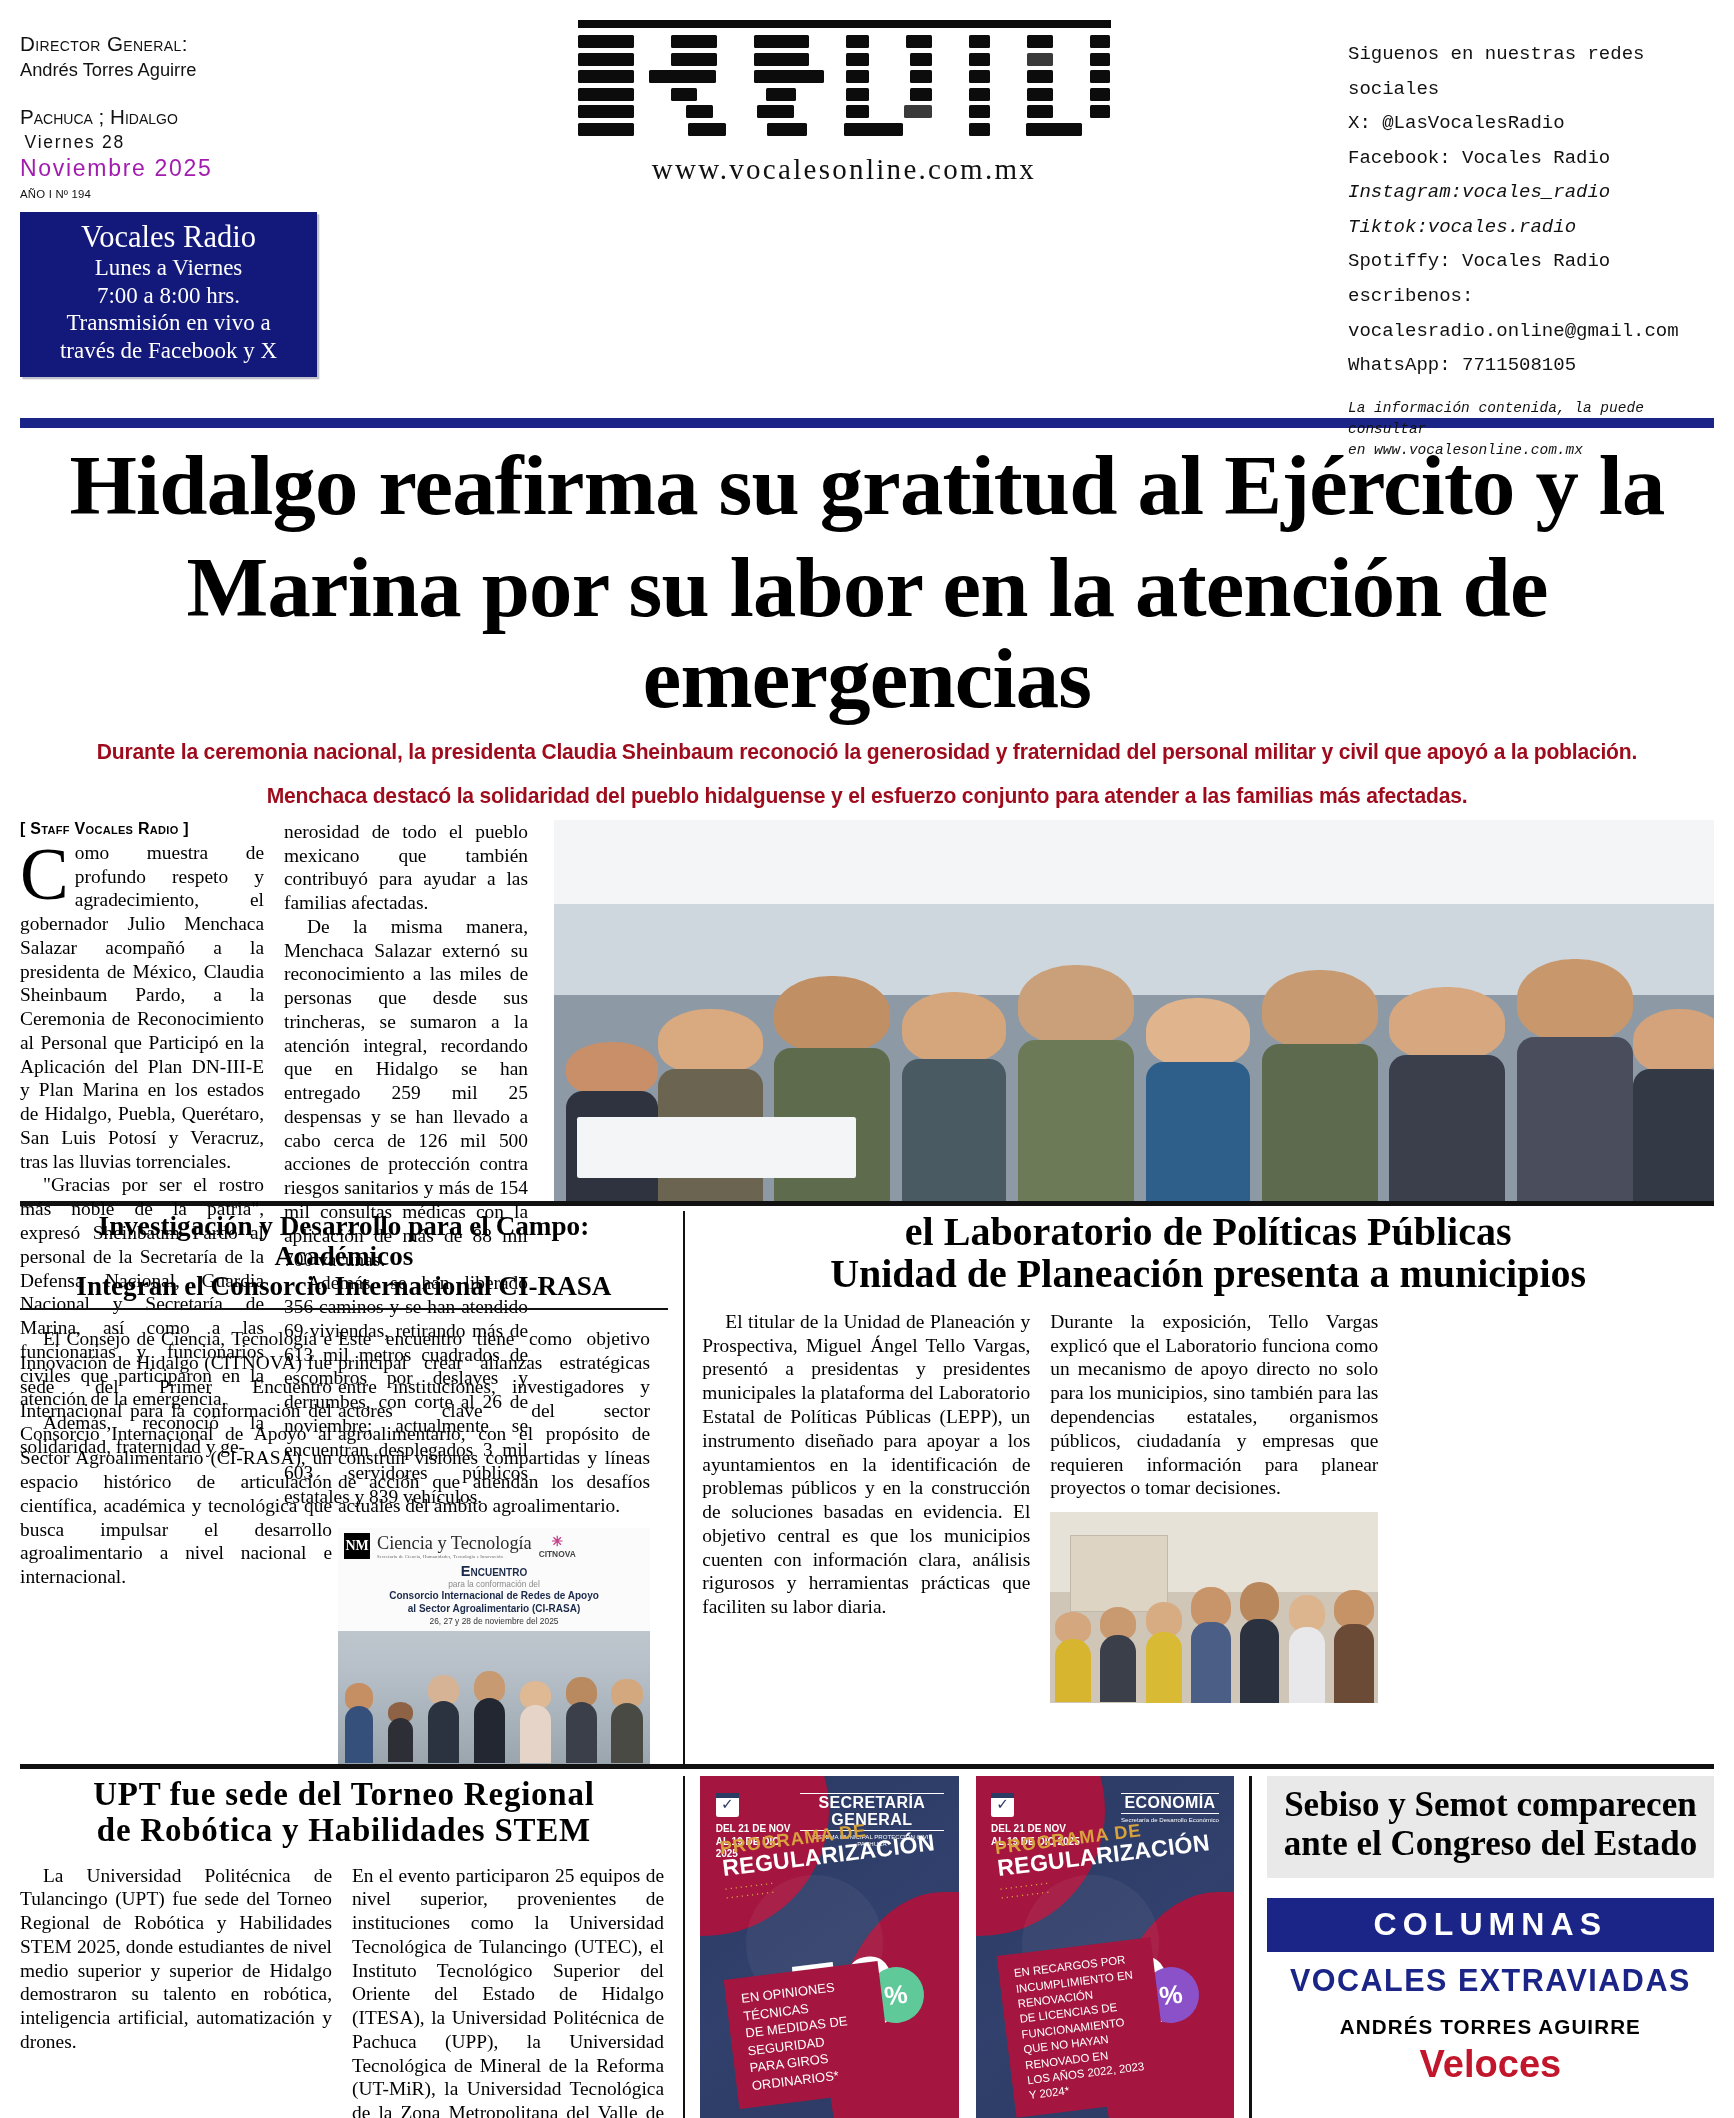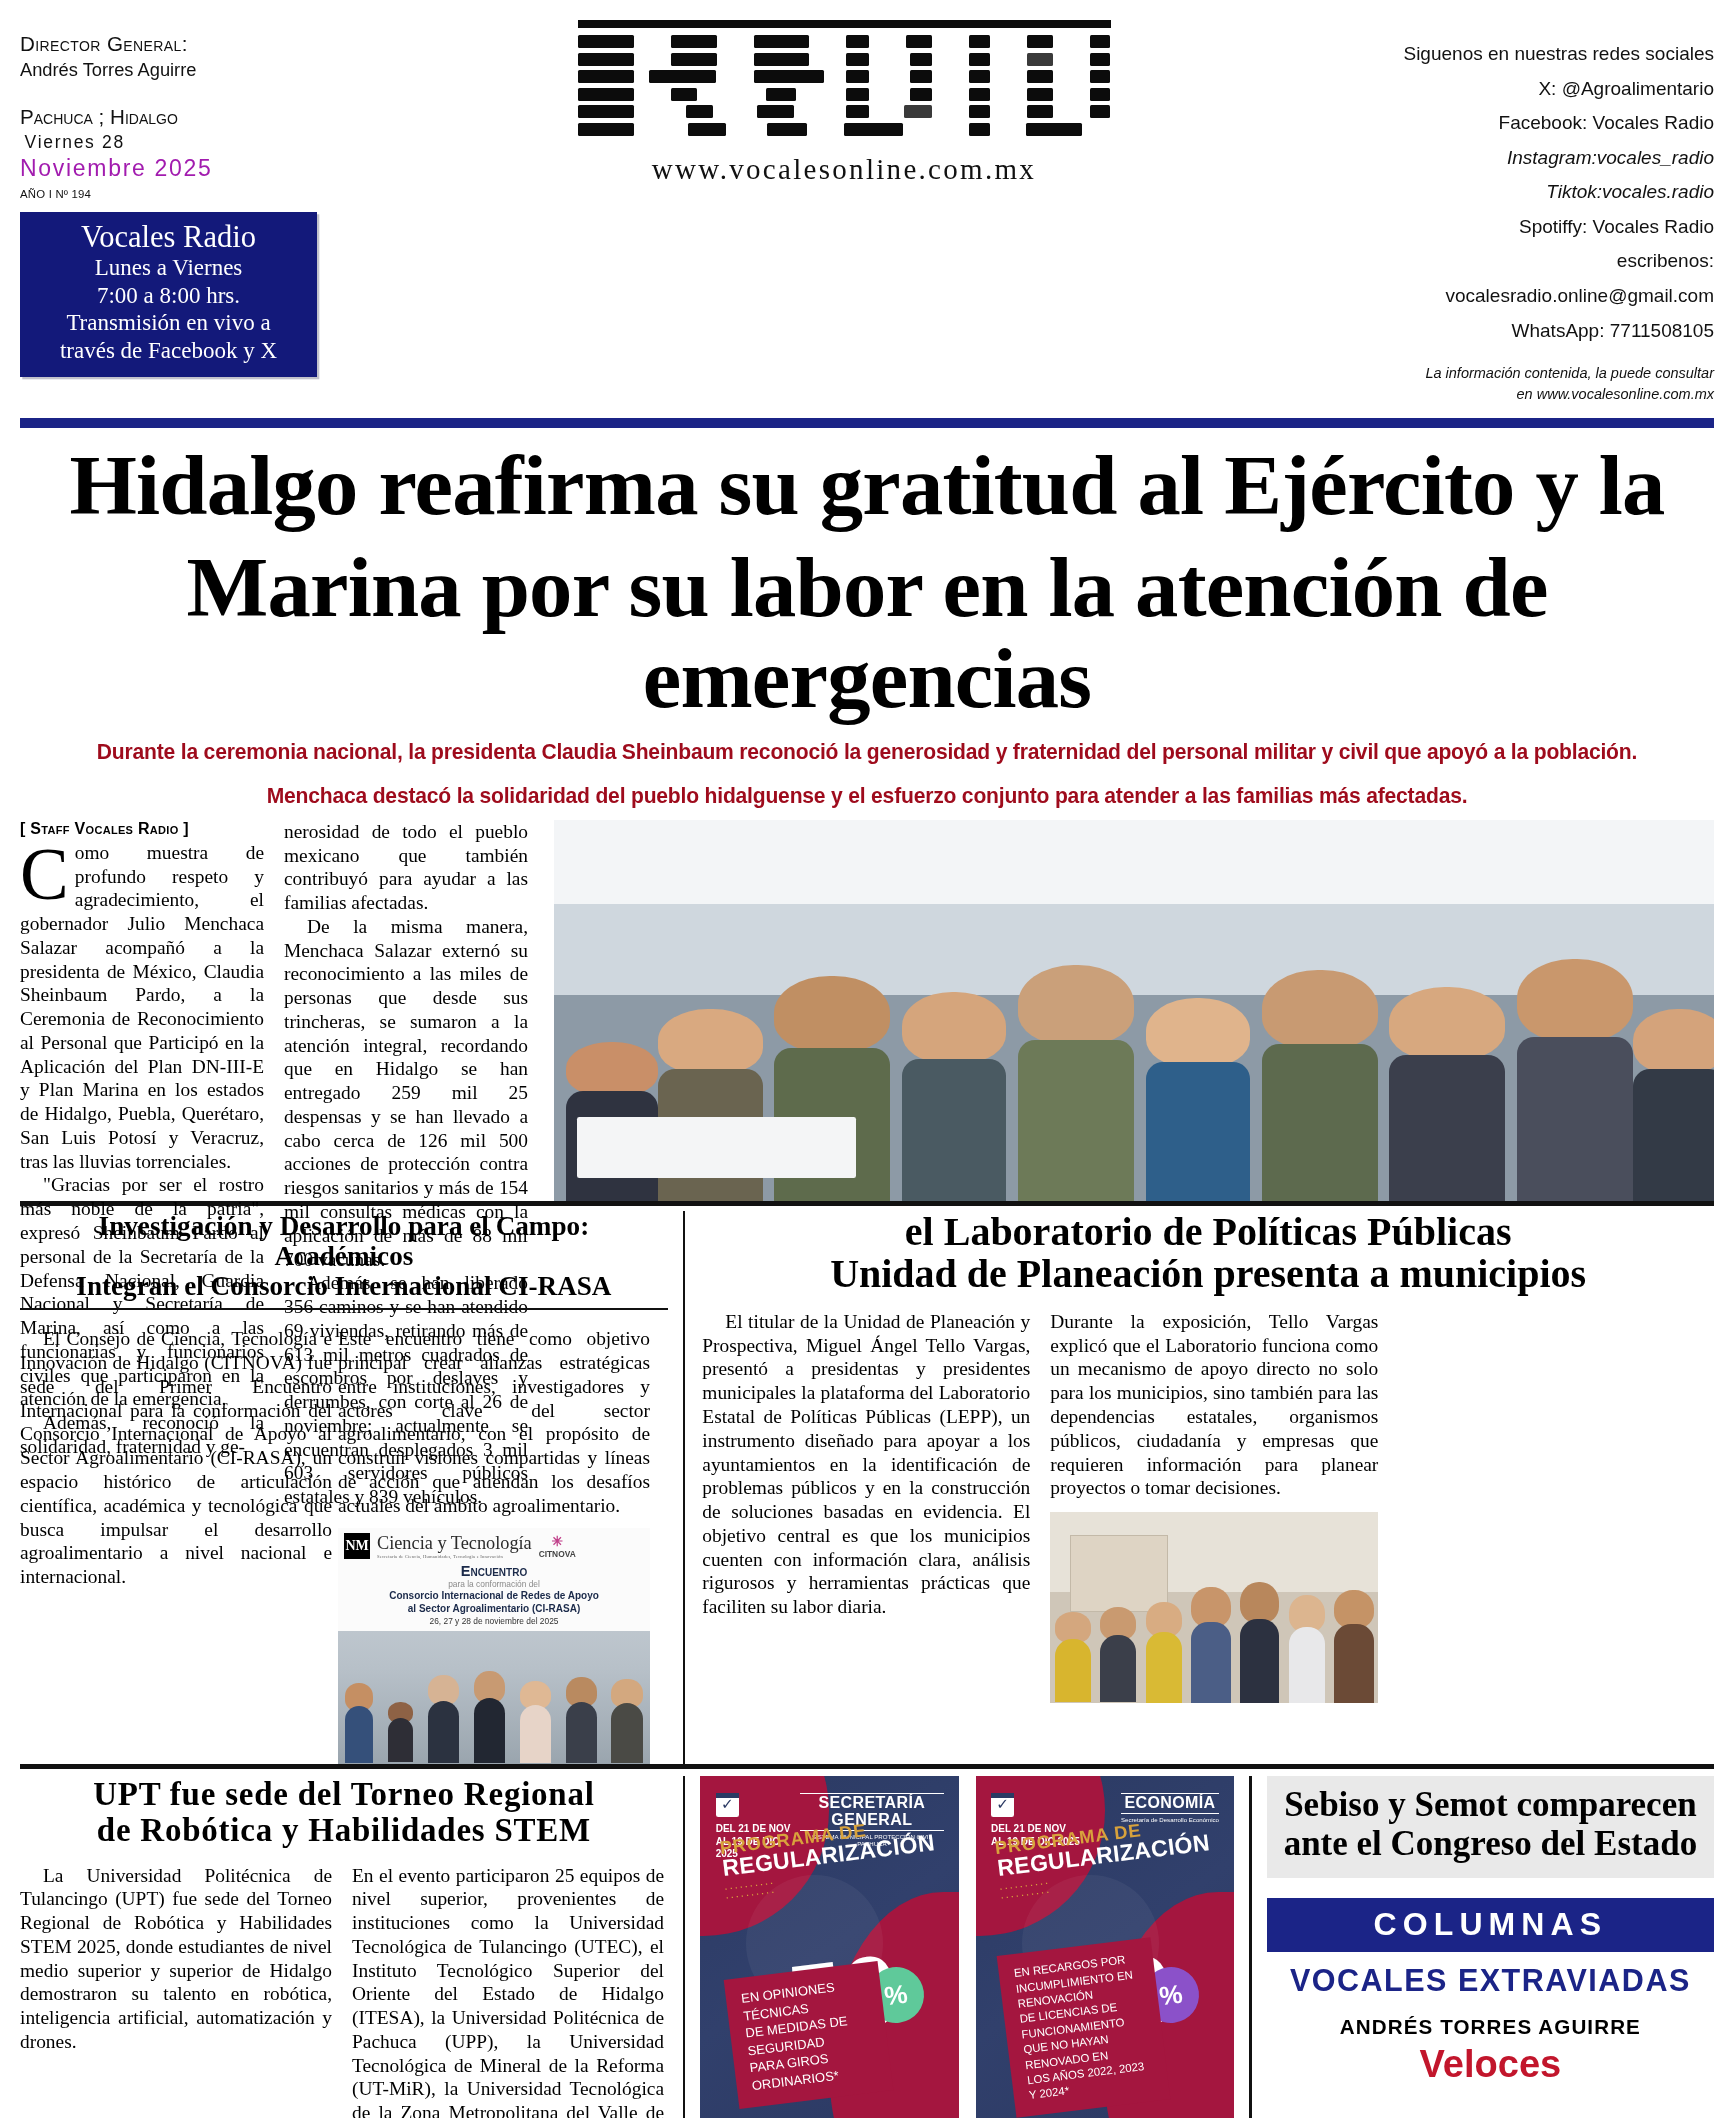--- a/index.html
+++ b/index.html
@@ -66,21 +66,21 @@
   .rcol { display: flex; flex-direction: column; gap: 4.6px; }
   .seg { background: #0c0c0c; height: 13px; border-radius: 1.5px; }
   .seg.off { background: transparent; }
   .seg.dim { background: #3a3a3a; }
 
   .mh-url {
     font-family: "Liberation Serif", serif; font-size: 29px;
     letter-spacing: 2.3px; margin-top: 17px; color: #111;
   }
 
-  .mh-right { width: 366px; padding-top: 37px; text-align: right; font-family: Liberation Sans, sans-serif; }
+  .mh-right { width: 366px; padding-top: 37px; text-align: left; font-family: Liberation Mono, monospace; }
   .mh-right .soc { font-size: 19px; line-height: 1.82; color: #111; }
   .mh-right .soc.ital { font-style: italic; }
   .mh-right .disclaimer { font-size: 14.5px; font-style: italic; line-height: 1.45; margin-top: 15.2px; color: #111; }
 
   
   .rule-navy { height: 10px; background: #1b2487; margin: 3px 0 0; }
   .rule-thin { height: 2.3px; background: #111; }
   .rule-thick { height: 5.3px; background: #111; }
 
   
@@ -356,21 +356,21 @@
               <div class="seg off"></div>
           </div>
         </div>
       </div>
 
       <div class="mh-url">www.vocalesonline.com.mx</div>
     </div>
 
     <div class="mh-right">
       <div class="soc">Siguenos en nuestras redes sociales</div>
-      <div class="soc">X: @Agroalimentario</div>
+      <div class="soc">X: @LasVocalesRadio</div>
       <div class="soc">Facebook: Vocales Radio</div>
       <div class="soc ital">Instagram:vocales_radio</div>
       <div class="soc ital">Tiktok:vocales.radio</div>
       <div class="soc">Spotiffy: Vocales Radio</div>
       <div class="soc">escribenos:</div>
       <div class="soc">vocalesradio.online@gmail.com</div>
       <div class="soc">WhatsApp: 7711508105</div>
       <div class="disclaimer">
         <div>La información contenida,  la puede consultar</div>
         <div>en www.vocalesonline.com.mx</div>

